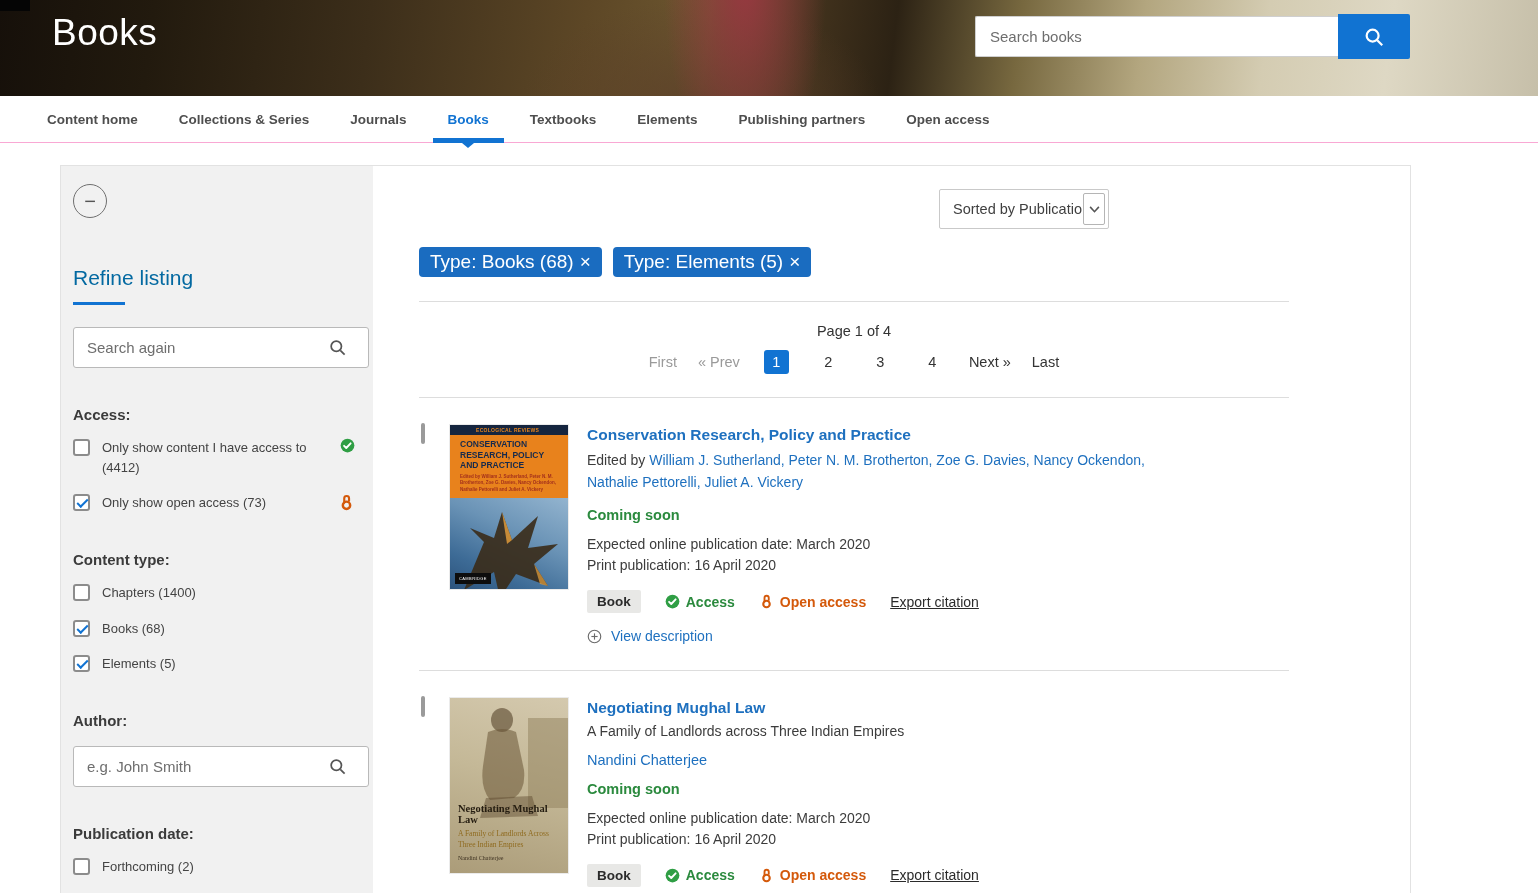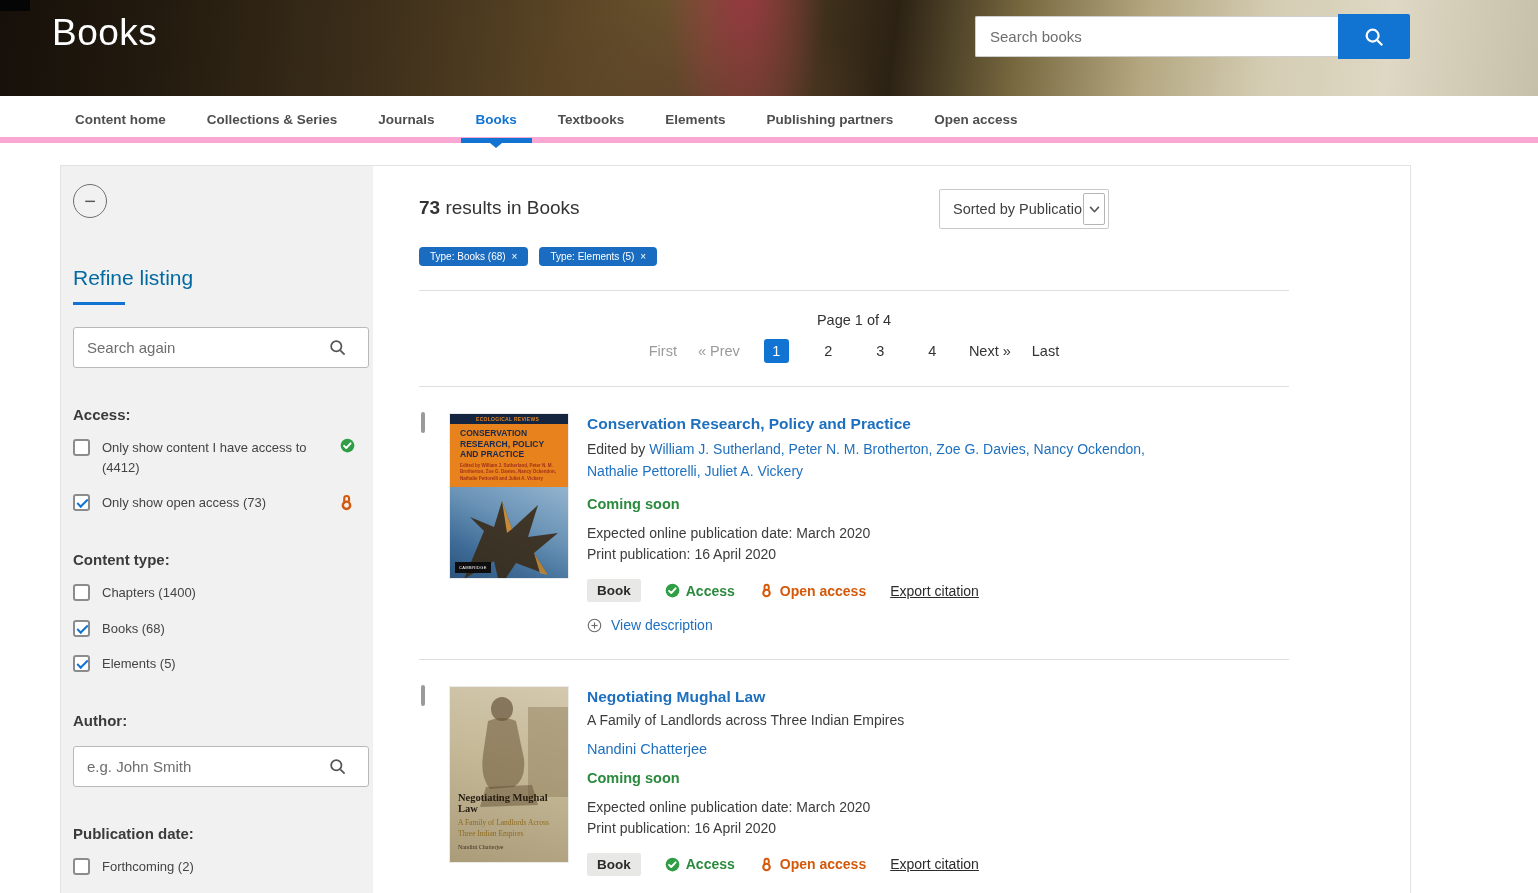--- a/index.html
+++ b/index.html
@@ -31,21 +31,21 @@
     padding:0 14px;font-size:15px;color:#444;outline:none;font-family:inherit;background:#fff;
   }
   .hero-search input::placeholder{color:#6e6e6e;}
   .search-btn{
     width:72px;height:45px;background:var(--accent);border:none;border-radius:0 2px 2px 0;
     display:flex;align-items:center;justify-content:center;cursor:pointer;
   }
   
   .topnav{
     position:absolute;left:0;top:96px;width:1538px;height:47px;background:#fff;
-    display:flex;padding-left:75px;border-bottom:6px solid #f9a8d4;
+    display:flex;align-items:center;padding-left:47px;border-bottom:1px solid #f9a8d4;
   }
   .topnav a{
     margin-right:41px;font-size:13.5px;font-weight:700;color:#4e4e4e;text-decoration:none;
     position:relative;height:47px;display:flex;align-items:center;white-space:nowrap;
   }
   .topnav a.active{color:var(--accent);}
   .topnav a.active::before{
     content:"";position:absolute;left:-15px;right:-15px;bottom:0;height:5px;background:var(--accent);
   }
   .topnav a.active::after{
@@ -103,21 +103,21 @@
   .sort-select .arrow{
     flex:0 0 22px;height:32px;margin:3px 3px 3px 0;border:1px solid #b5b5b5;border-radius:2px;
     display:flex;align-items:center;justify-content:center;background:#fff;
   }
   .save-btn{
     position:absolute;left:700px;top:0;width:171px;height:40px;background:var(--accent);color:#fff;
     border:none;border-radius:3px;font-size:15px;cursor:pointer;font-family:inherit;
   }
   .chips{margin-top:18px;display:flex;gap:11px;}
   .chip{
-    background:#1a6cc0;color:#fff;border:none;border-radius:4px;font-size:10px;
+    background:#1a6cc0;color:#fff;border:none;border-radius:4px;font-size:19px;
     padding:4px 11px;cursor:pointer;font-family:inherit;display:flex;gap:6px;align-items:center;
   }
   .divider{border:none;border-top:1px solid #ddd;margin-top:24px;}
   .page-summary{text-align:center;margin-top:21px;font-size:14.5px;color:#333;}
   .pagination{margin-top:11px;display:flex;justify-content:center;align-items:center;gap:21px;font-size:14.5px;}
   .pagination a{text-decoration:none;color:#333;}
   .pagination a.disabled{color:#9a9a9a;cursor:default;}
   .pagination .pg{min-width:25px;height:24px;display:flex;align-items:center;justify-content:center;border-radius:3px;margin:0 3px;}
   .pagination .pg.active{background:var(--accent);color:#fff;}
   
@@ -259,23 +259,20 @@
     <div class="opt">
       <span class="cb"></span>
       <span class="opt-label">Forthcoming (2)</span>
     </div>
 
   </aside>
 
   <main class="main">
 
     <div class="results-head">
-      <div class="results-count">
-        <b>73</b><span> results in Books</span>
-      </div>
       <div class="sort-select">
         <span class="val">Sorted by Publication</span>
         <span class="arrow">
           <svg width="11" height="7" viewBox="0 0 12 8" fill="none" stroke="#555" stroke-width="1.8">
             <polyline points="1,1 6,6.5 11,1"></polyline>
           </svg>
         </span>
       </div>
     </div>
 

